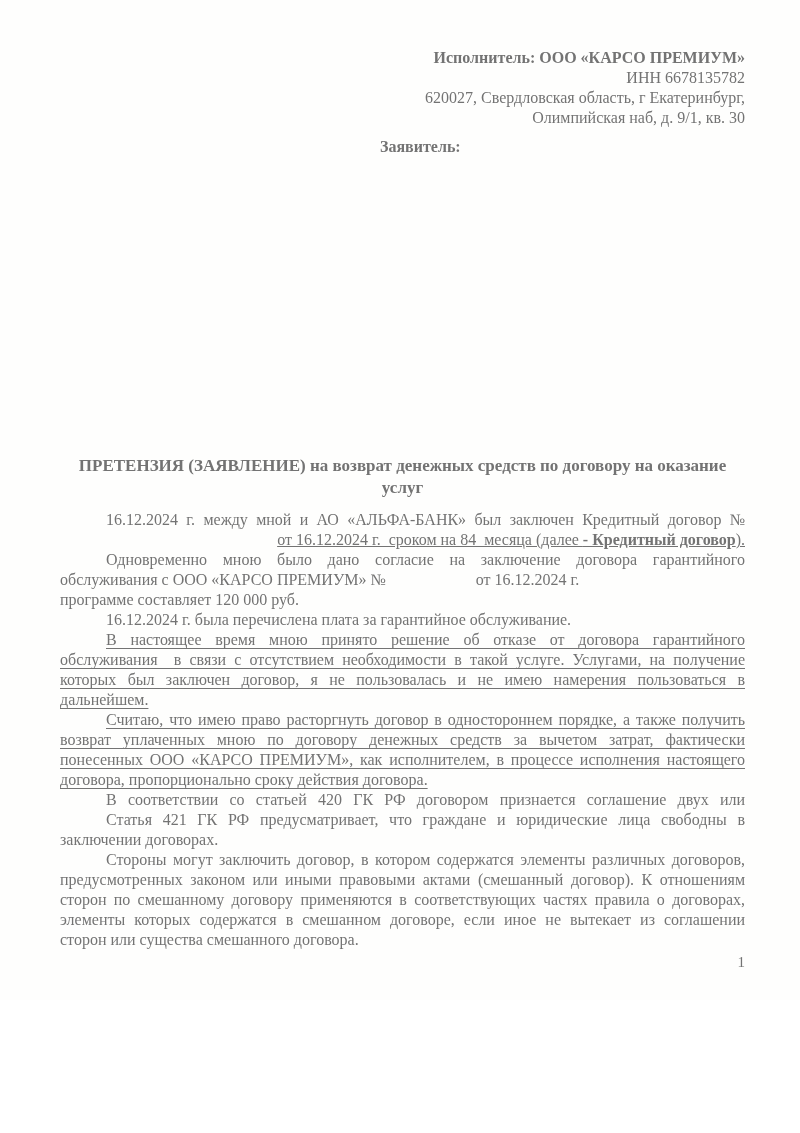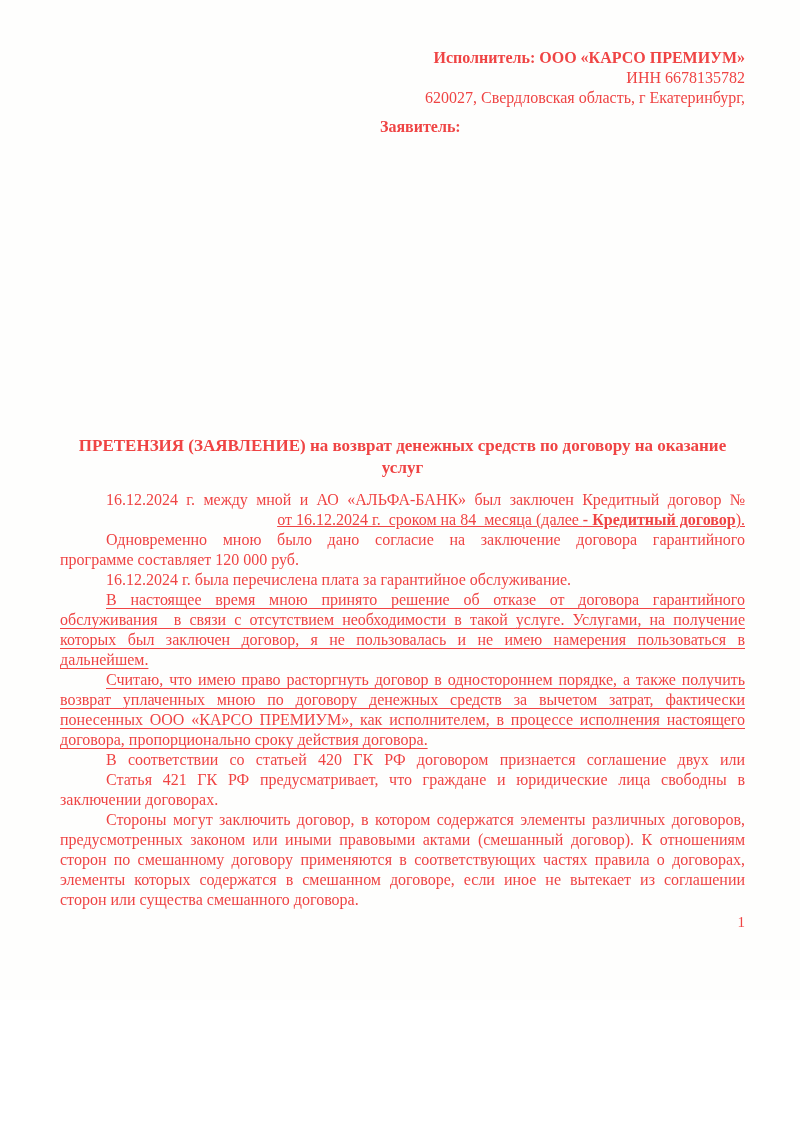--- a/index.html
+++ b/index.html
@@ -8,21 +8,21 @@
     background: #ffffff;
   }
   .page {
     position: relative;
     width: 800px;
     height: 1000px;
     background: #fefefd;
     box-sizing: border-box;
     padding: 48px 55px 0 60px;
     font-family: "Liberation Serif", "DejaVu Serif", serif;
-    color: #ef4444;
+    color: #737373;
     overflow: hidden;
   }
   
   .hdr {
     width: 365px;
     margin-left: auto;
     font-size: 16px;
     line-height: 20px;
     text-align: right;
   }
@@ -74,39 +74,41 @@
 </style>
 </head>
 <body>
 
 <div class="page">
 
   <div class="hdr">
     <span class="line bold">Исполнитель: ООО «КАРСО ПРЕМИУМ»</span>
     <span class="line">ИНН 6678135782</span>
     <span class="line">620027, Свердловская область, г Екатеринбург,</span>
+    <span class="line">Олимпийская наб, д. 9/1, кв. 30</span>
     <span class="line applicant">Заявитель:</span>
   </div>
 
   <div class="spacer"></div>
 
   <div class="title">
     <span class="line">ПРЕТЕНЗИЯ (ЗАЯВЛЕНИЕ)</span>
     <span class="line">на возврат денежных средств по договору на оказание услуг</span>
   </div>
 
   <div class="bodytext">
 
     <p>
       <span class="jl ind">16.12.2024 г. между мной и АО «АЛЬФА-БАНК» был заключен Кредитный договор №</span>
       <span class="rl"><span>от 16.12.2024 г.&nbsp; сроком на 84&nbsp; месяца (далее </span><b>- Кредитный договор</b><span>).</span></span>
     </p>
 
     <p class="m16">
       <span class="jl ind">Одновременно мною было дано согласие на заключение договора гарантийного</span>
+      <span class="ll"><span>обслуживания с ООО «КАРСО ПРЕМИУМ» №</span><span class="gap90"></span><span>от 16.12.2024 г.</span></span>
     </p>
 
     <p>
       <span class="ll">программе составляет 120 000 руб.</span>
     </p>
 
     <p>
       <span class="ll ind">16.12.2024 г. была перечислена плата за гарантийное обслуживание.</span>
     </p>
 

